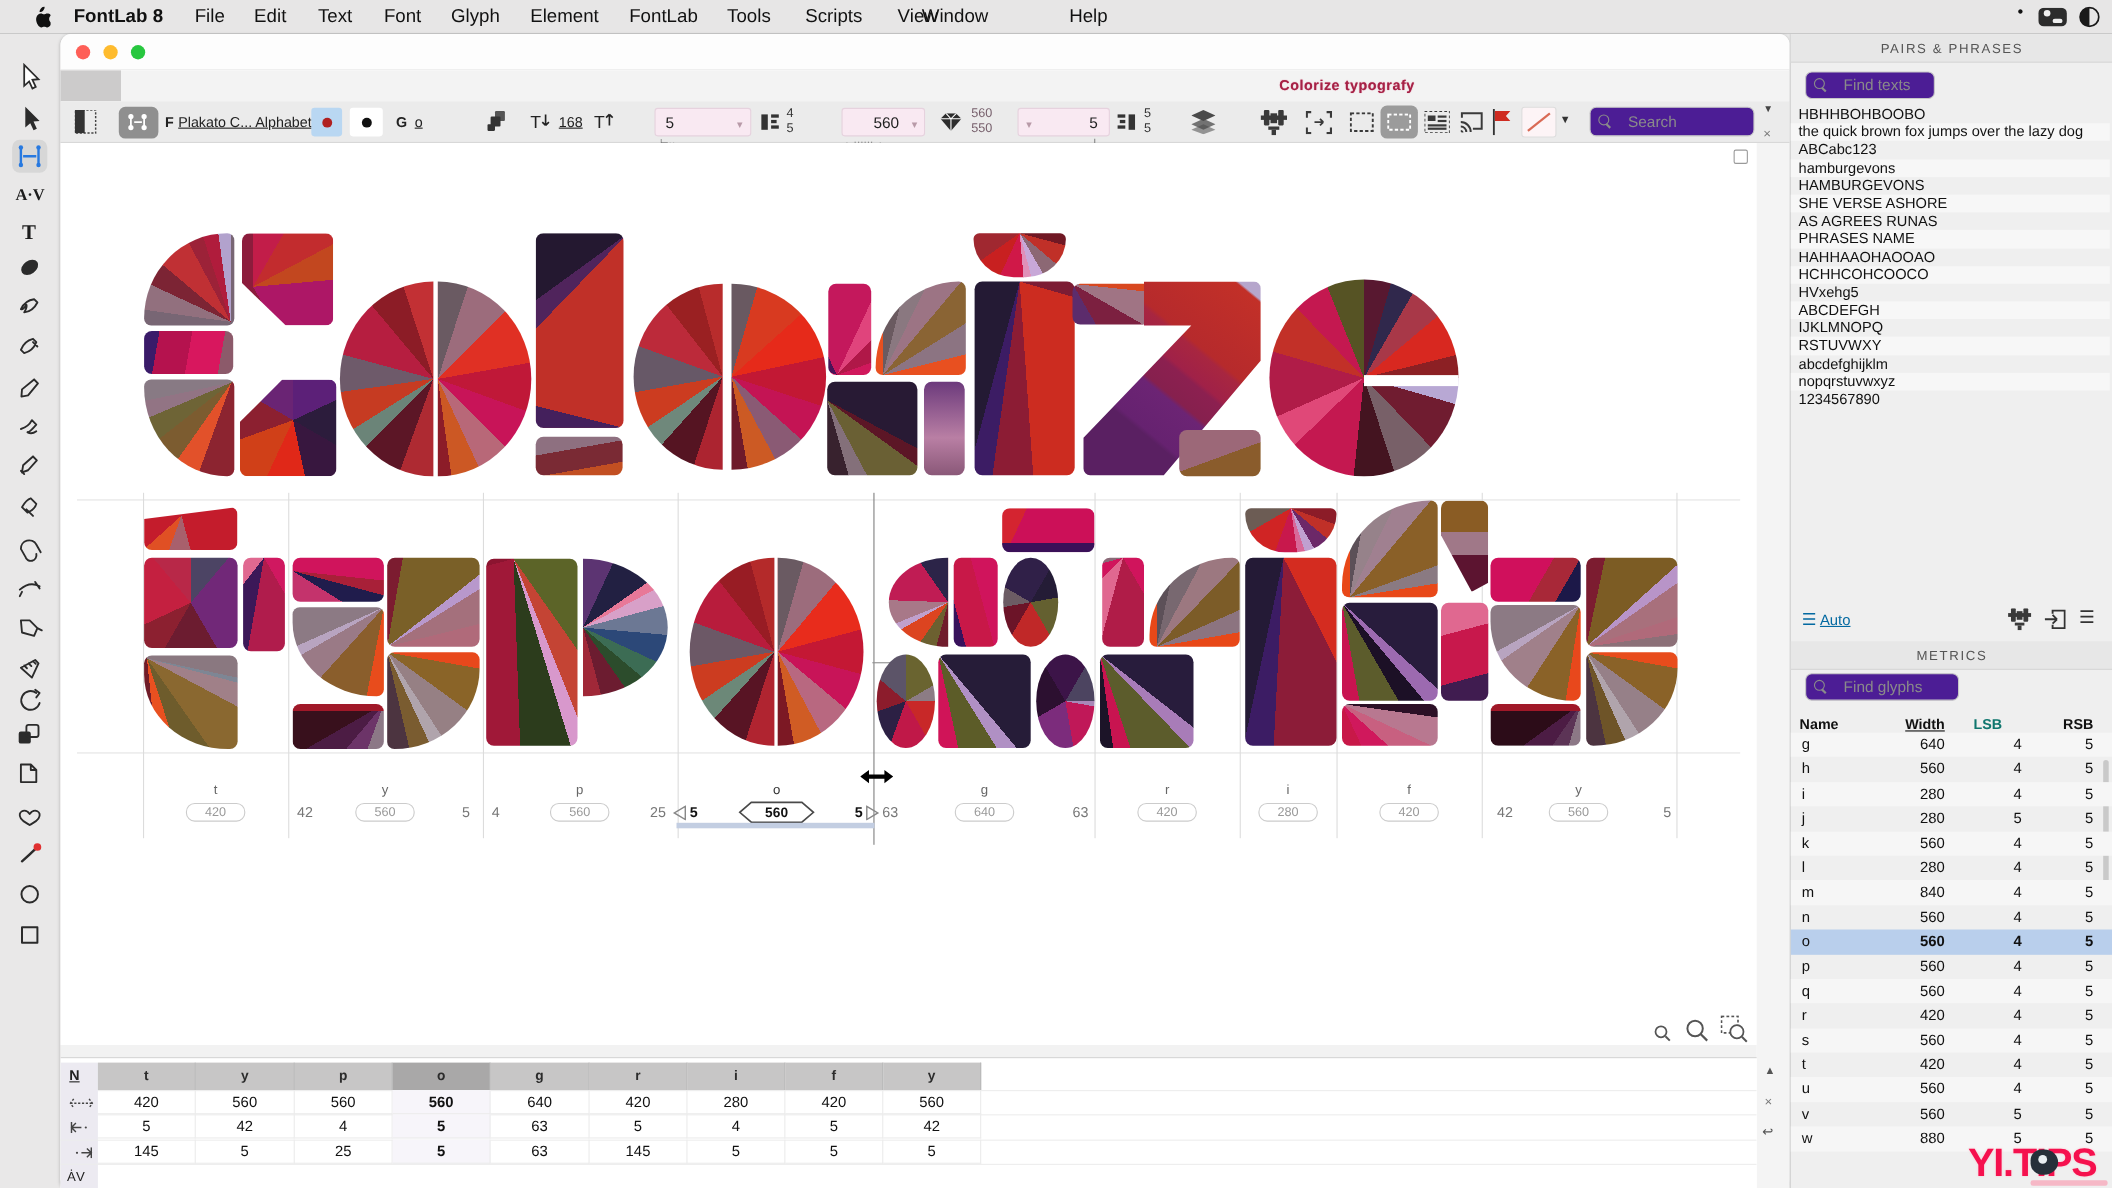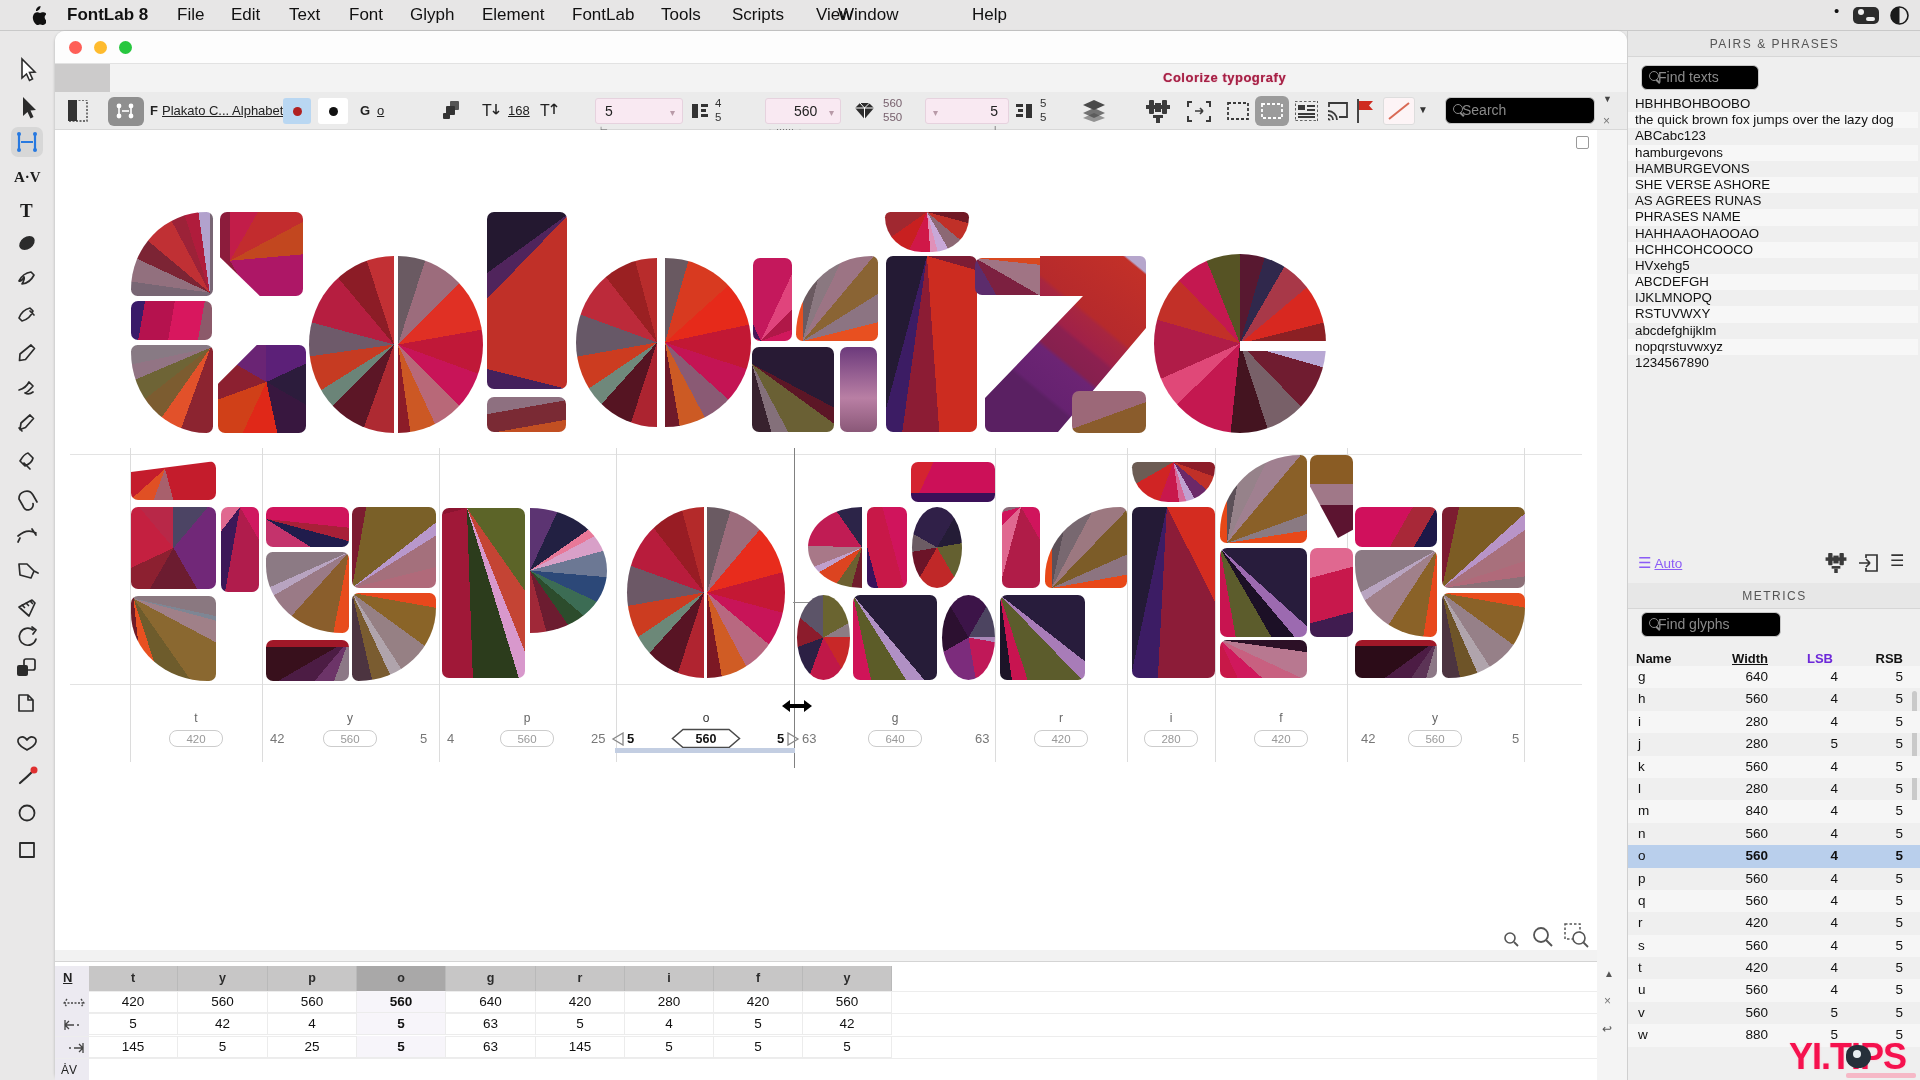--- a/index.html
+++ b/index.html
@@ -7,21 +7,21 @@
 .abs{position:absolute}
 
 #menubar{position:absolute;left:0;top:0;width:1920px;height:31px;background:#e7e6e6;border-bottom:1px solid #c9c9c9;color:#111;font-size:17px}
 #menubar span{position:absolute;top:5px}
 #menubar .b{font-weight:700}
 
 #leftbar{position:absolute;left:0;top:31px;width:55px;height:1049px;background:#e9e8e8}
 
 #rightpanel{position:absolute;left:1627px;top:31px;width:293px;height:1049px;background:#efefef;border-left:1px solid #cfcfcf}
 .phead{position:absolute;left:0;width:293px;height:26px;background:#e7e7e7;border-bottom:1px solid #d6d6d6;color:#555;font-size:12px;letter-spacing:1.5px;text-align:center;line-height:26px}
-.sfield{position:absolute;background:#000000;border:1px solid #c7c7c7;border-radius:6px;color:#8a8a8a;font-size:14px;line-height:24px;padding-left:16px}
+.sfield{position:absolute;background:#4c1d95;border:1px solid #c7c7c7;border-radius:6px;color:#8a8a8a;font-size:14px;line-height:24px;padding-left:34px}
 .mag{position:absolute;width:12px;height:12px}
 .mag:before{content:"";position:absolute;left:0;top:0;width:8px;height:8px;border:1.6px solid #8a8a8a;border-radius:50%}
 .mag:after{content:"";position:absolute;left:8px;top:8px;width:5px;height:1.7px;background:#8a8a8a;transform:rotate(45deg);transform-origin:0 0}
 #phraselist{position:absolute;left:1628px;top:96px;width:290px;font-size:13.3px;color:#111}
 #phraselist div{height:16.2px;line-height:16.2px;padding-left:7px;white-space:nowrap}
 #phraselist div:nth-child(2n){background:#f7f7f7}
 
 #mtable{position:absolute;left:1628px;top:666px;width:292px;font-size:13.5px;color:#111}
 .mrow{position:relative;height:22.4px;line-height:22.4px}
 .mrow:nth-child(2n+1){background:#f6f6f6}
@@ -495,41 +495,41 @@
         <div class="bcell" style="left:481px;top:74px;width:89px">145</div>
         <div class="bcell" style="left:570px;top:74px;width:89px">5</div>
         <div class="bcell" style="left:659px;top:74px;width:89px">5</div>
         <div class="bcell" style="left:748px;top:74px;width:89px">5</div>
   </div>
 </div>
 <div id="rightpanel">
   <div class="phead" style="top:0px">PAIRS &amp; PHRASES</div>
   <div class="sfield" style="left:13px;top:34px;width:118px;height:25px;line-height:23px">Find texts</div>
   <div class="mag" style="left:21px;top:40px"></div>
-  <div class="abs" style="left:10px;top:523px;font-size:13.5px;color:#8b5cf6"><span style="font-size:15px">☰</span> <span style="text-decoration:underline">Auto</span></div>
+  <div class="abs" style="left:10px;top:523px;font-size:13.5px;color:#0369a1"><span style="font-size:15px">☰</span> <span style="text-decoration:underline">Auto</span></div>
   <svg class="abs" style="left:196px;top:522px" width="24" height="20" viewBox="0 0 24 23">
         <g fill="#3a3a3a">
           <rect x="0" y="5" width="24" height="4"></rect>
           <rect x="3" y="0" width="5" height="14" rx="1"></rect>
           <rect x="16" y="0" width="5" height="14" rx="1"></rect>
           <rect x="9" y="3" width="6" height="9"></rect>
           <rect x="7" y="15" width="10" height="3"></rect>
           <rect x="10" y="18" width="4" height="5"></rect>
         </g>
       </svg>
   <svg class="abs" style="left:230px;top:523px" width="20" height="18" viewBox="0 0 20 18">
         <path d="M8 4 V1 h11 v16 H8 v-3 M1 9 h11 M12 9 l-4 -4 M12 9 l-4 4" stroke="#333" stroke-width="1.7" fill="none"></path>
       </svg>
   <div class="abs" style="left:262px;top:520px;font-size:16px;color:#333">☰</div>
   <div class="phead" style="top:552px">METRICS</div>
   <div class="sfield" style="left:13px;top:581px;width:140px;height:25px;line-height:23px">Find glyphs</div>
   <div class="mag" style="left:21px;top:587px"></div>
   <div class="abs" style="left:8px;top:620px;font-size:13px;font-weight:700;color:#111">Name</div>
   <div class="abs" style="left:60px;top:620px;width:80px;text-align:right;font-size:13px;font-weight:700;color:#111;"><span style="text-decoration:underline">Width</span></div>
-  <div class="abs" style="left:145px;top:620px;width:60px;text-align:right;font-size:13px;font-weight:700;color:#6d28d9">LSB</div>
+  <div class="abs" style="left:166px;top:620px;width:60px;text-align:left;font-size:13px;font-weight:700;color:#0f766e">LSB</div>
   <div class="abs" style="left:210px;top:620px;width:65px;text-align:right;font-size:13px;font-weight:700;color:#111">RSB</div>
   <div class="abs" style="left:284px;top:660px;width:5px;height:130px;background:#c9c9c9;border-radius:3px"></div>
 </div>
 <div id="phraselist">
 <div>HBHHBOHBOOBO</div>
       <div>the quick brown fox jumps over the lazy dog</div>
       <div>ABCabc123</div>
       <div>hamburgevons</div>
       <div>HAMBURGEVONS</div>
       <div>SHE VERSE ASHORE</div>

